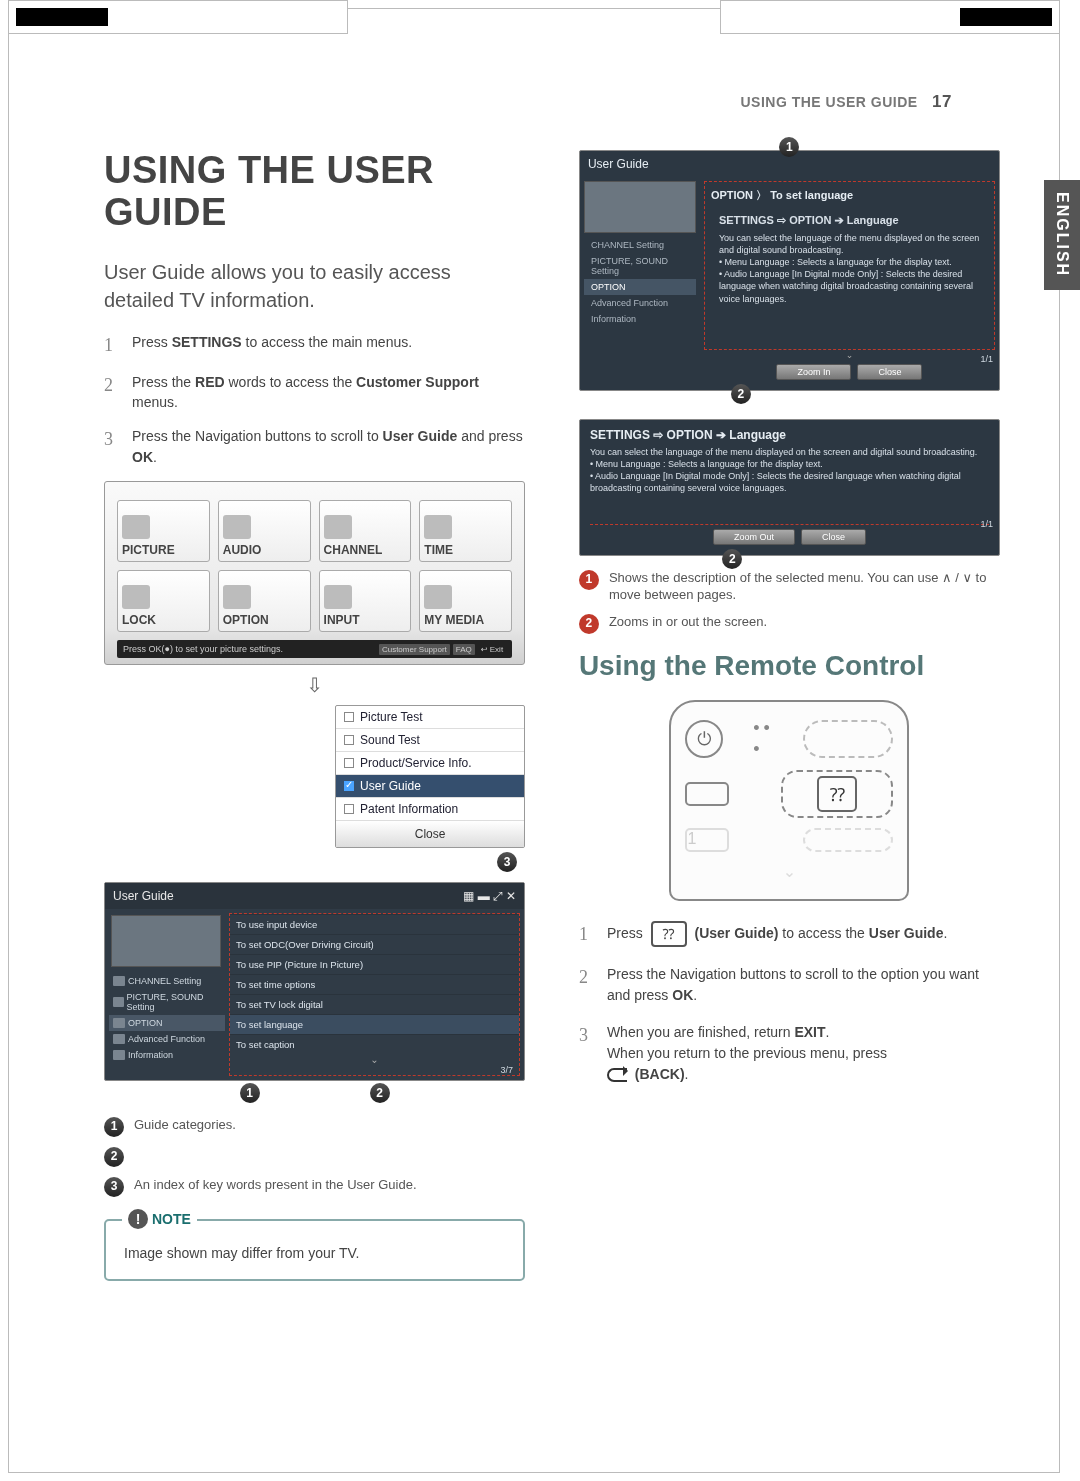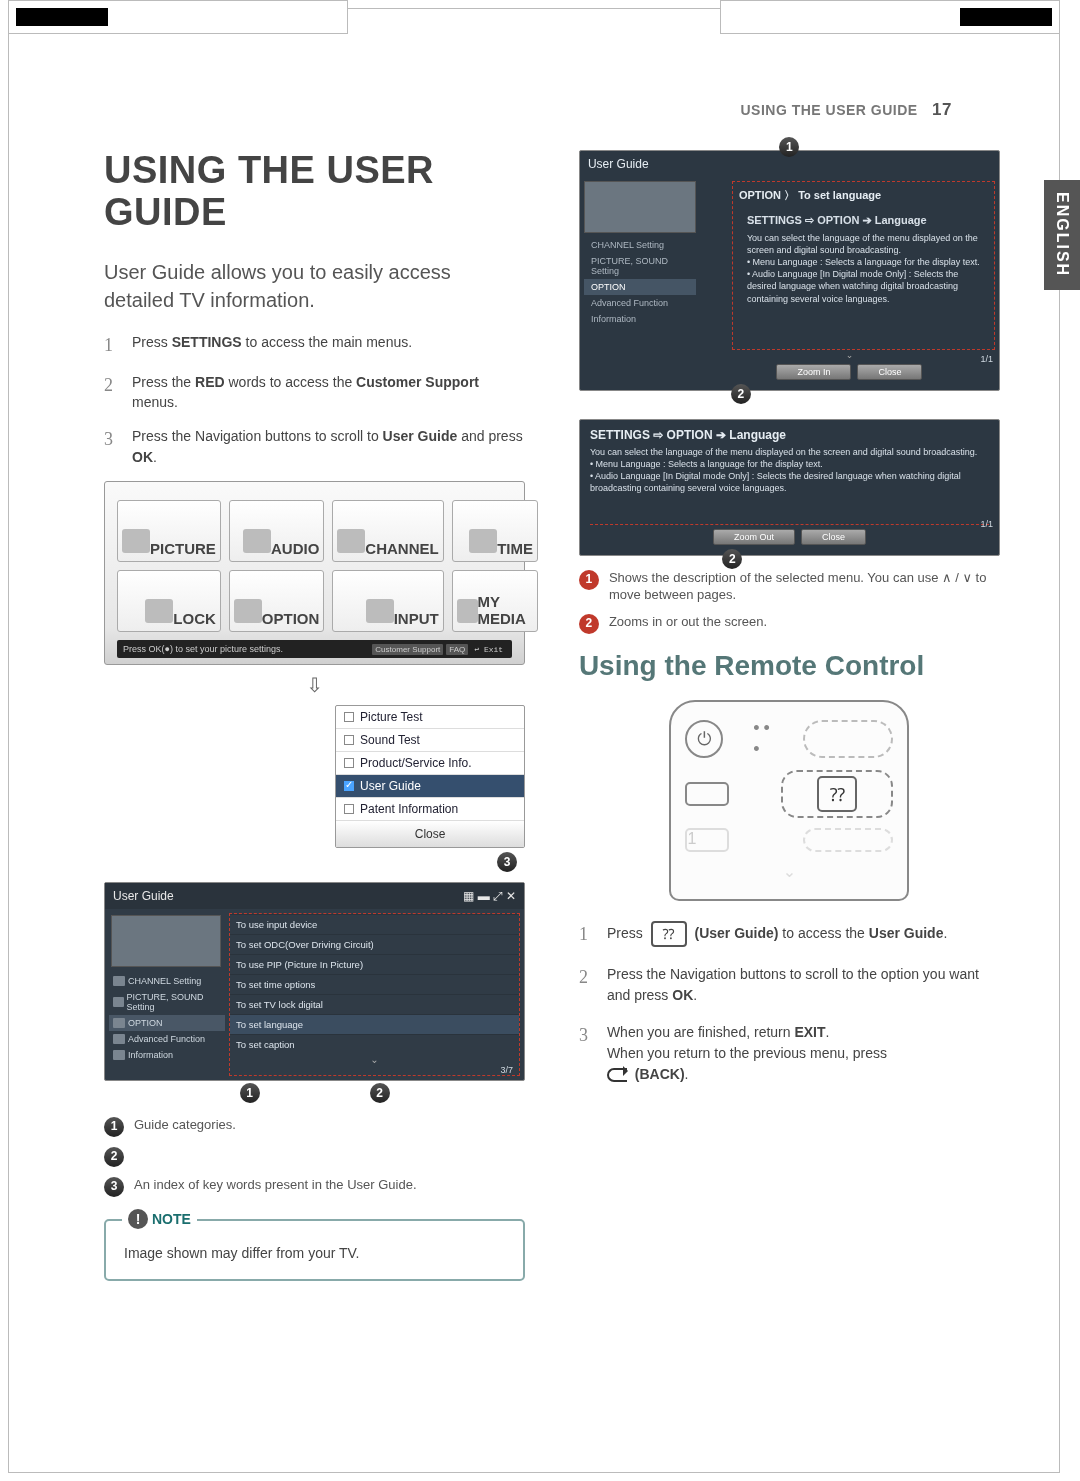--- a/index.html
+++ b/index.html
@@ -6,39 +6,39 @@
   body { width: 1080px; height: 1481px; background: #fff; font-family: Arial, Helvetica, sans-serif; color: #333; position: relative; }
   .page-border { border: 1px solid #bbb; position: absolute; inset: 8px 20px 8px 8px; }
   .top-bars { position: absolute; top: 0; left: 0; right: 0; height: 34px; }
   .tb-left, .tb-right { width: 340px; height: 34px; border: 1px solid #bbb; background: #fff; position: absolute; top: 0; display: flex; align-items: center; padding: 3px; }
   .tb-left { left: 8px; }
   .tb-right { right: 20px; }
   .tb-dark { height: 18px; background: #000; }
   .tb-left .tb-dark { width: 92px; margin-left: 4px; }
   .tb-right .tb-dark { width: 92px; margin-right: 4px; margin-left: auto; }
   .lang-tab { position: absolute; right: 0; top: 180px; width: 36px; height: 110px; background: #555; color: #fff; writing-mode: vertical-rl; text-align: center; font-weight: bold; font-size: 16px; letter-spacing: 2px; display: flex; align-items: center; justify-content: center; }
-  .header-line { position: absolute; top: 100px; right: 128px; font-size: 14px; color: #777; font-weight: bold; letter-spacing: .5px; }
+  .header-line { position: absolute; top: 92px; right: 128px; font-size: 14px; color: #777; font-weight: bold; letter-spacing: .5px; }
   .header-pg { font-size: 17px; color: #555; margin-left: 10px; }
   .content { position: absolute; top: 150px; left: 104px; right: 80px; bottom: 40px; }
   .col { width: 47%; }
   .left { float: left; }
   .right { float: right; }
   h1 { font-size: 38px; font-weight: 700; color: #444; line-height: 1.1; letter-spacing: .5px; }
   .intro { margin-top: 24px; font-size: 20px; color: #555; line-height: 1.4; }
   ol.steps { list-style: none; margin-top: 18px; }
   ol.steps li { display: flex; gap: 14px; font-size: 14px; color: #444; margin-bottom: 14px; line-height: 1.45; }
   ol.steps .num { font-size: 18px; color: #888; width: 14px; flex: none; font-family: Georgia, serif; }
   .bold { font-weight: 700; }
   .tv-box { border: 1px solid #999; border-radius: 3px; background: linear-gradient(#fafafa,#e6e6e6 80%,#d0d0d0); padding: 18px 12px 6px; margin-top: 10px; }
   .tv-grid { display: grid; grid-template-columns: repeat(4,1fr); gap: 8px; }
-  .tv-cell { border: 1px solid #aaa; border-radius: 3px; background: linear-gradient(#fff,#eee); height: 62px; display: flex; flex-direction: row; align-items: flex-end; justify-content: flex-end; padding: 4px; font-size: 15px; font-weight: 700; color: #444; }
+  .tv-cell { border: 1px solid #aaa; border-radius: 3px; background: linear-gradient(#fff,#eee); height: 62px; display: flex; flex-direction: column; align-items: flex-start; justify-content: flex-end; padding: 4px; font-size: 12px; font-weight: 700; color: #444; }
   .tv-cell .ico { width: 28px; height: 24px; background: #bcbcbc; border-radius: 3px; margin-bottom: 4px; }
   .tv-foot { background: #222; color: #ccc; font-size: 9px; padding: 4px 6px; border-radius: 2px; margin-top: 8px; display: flex; justify-content: space-between; align-items: center; }
   .tv-foot .tag { background: #555; padding: 1px 3px; margin-left: 3px; border-radius: 1px; font-size: 8px; }
-  .tv-foot .exit { background: none; font-family: Liberation Mono, monospace; }
+  .tv-foot .exit { background: none; }
   .down-arrow { text-align: center; margin: 8px 0; font-size: 20px; color: #666; }
   .submenu { border: 1px solid #999; border-radius: 2px; width: 190px; margin-left: auto; background: #fff; }
   .submenu .row { padding: 4px 8px; font-size: 12px; color: #223; border-bottom: 1px solid #ddd; display: flex; align-items: center; gap: 6px; text-align: right; }
   .submenu .row.sel { background: #354f6e; color: #fff; }
   .submenu .chk { width: 10px; height: 10px; border: 1px solid #888; display: inline-block; }
   .submenu .chk.on { background: #4aa3ff; border-color: #4aa3ff; position: relative; }
   .submenu .chk.on::after { content: "✓"; position: absolute; top: -3px; left: 0; font-size: 10px; color: #fff; }
   .submenu .close { text-align: center; padding: 6px; font-size: 12px; background: linear-gradient(#fff,#ddd); }
   .guide-panel { border: 1px solid #888; border-radius: 2px; background: #303b46; color: #e8e8e8; margin-top: 10px; font-size: 10px; }
   .gp-head { background: #2a333c; padding: 6px 8px; font-size: 12px; display: flex; justify-content: space-between; }
@@ -65,21 +65,21 @@
   
   .r-screens { display: flex; flex-direction: column; gap: 28px; }
   .scr { border: 1px solid #888; border-radius: 2px; background: #2c3742; color: #e6edf3; font-size: 9px; position: relative; }
   .scr .title { padding: 6px 8px; font-size: 12px; }
   .scr .layout { display: flex; }
   .scr .side { width: 120px; padding: 4px; }
   .scr .side .preview { height: 52px; background: #6b7680; border: 1px solid #555; margin-bottom: 4px; }
   .scr .side .srow { padding: 3px 4px; font-size: 9px; color: #aeb8c2; display: flex; gap: 3px; align-items: center; }
   .scr .side .srow.sel { background: #455565; color: #fff; }
   .scr .main { flex: 1; padding: 4px; }
-  .scr .main .box { border: 1px dashed #c0392b; padding: 4px 6px 30px; margin-left: 28px; }
+  .scr .main .box { border: 1px dashed #c0392b; padding: 4px 6px 30px; }
   .scr .main .hdr { font-size: 11px; font-weight: 700; padding: 2px 0 4px; }
   .scr .footbtns { display: flex; justify-content: center; gap: 6px; padding: 4px 0 6px; }
   .scr .btn { background: linear-gradient(#aaa,#777); border: 1px solid #555; color: #fff; padding: 2px 20px; font-size: 9px; border-radius: 2px; }
   .scr .pgnum { position: absolute; right: 6px; bottom: 26px; font-size: 9px; color: #cfd8e0; }
   .top-bubble { position: absolute; left: 50%; top: -14px; transform: translateX(-50%); }
   .bot-bubble { position: absolute; left: 36%; bottom: -14px; }
   h2.sub { font-size: 28px; color: #577; font-weight: 700; margin-top: 16px; margin-bottom: 18px; }
   .remote { width: 240px; margin: 10px auto 20px; border: 2px solid #888; border-radius: 26px 26px 10px 10px; padding: 16px 14px 8px; background: #fcfcfc; position: relative; }
   .remote .row { display: flex; align-items: center; justify-content: space-between; margin-bottom: 10px; }
   .remote .circ { width: 38px; height: 38px; border: 2px solid #888; border-radius: 50%; display: inline-flex; align-items: center; justify-content: center; font-size: 18px; color: #666; }

